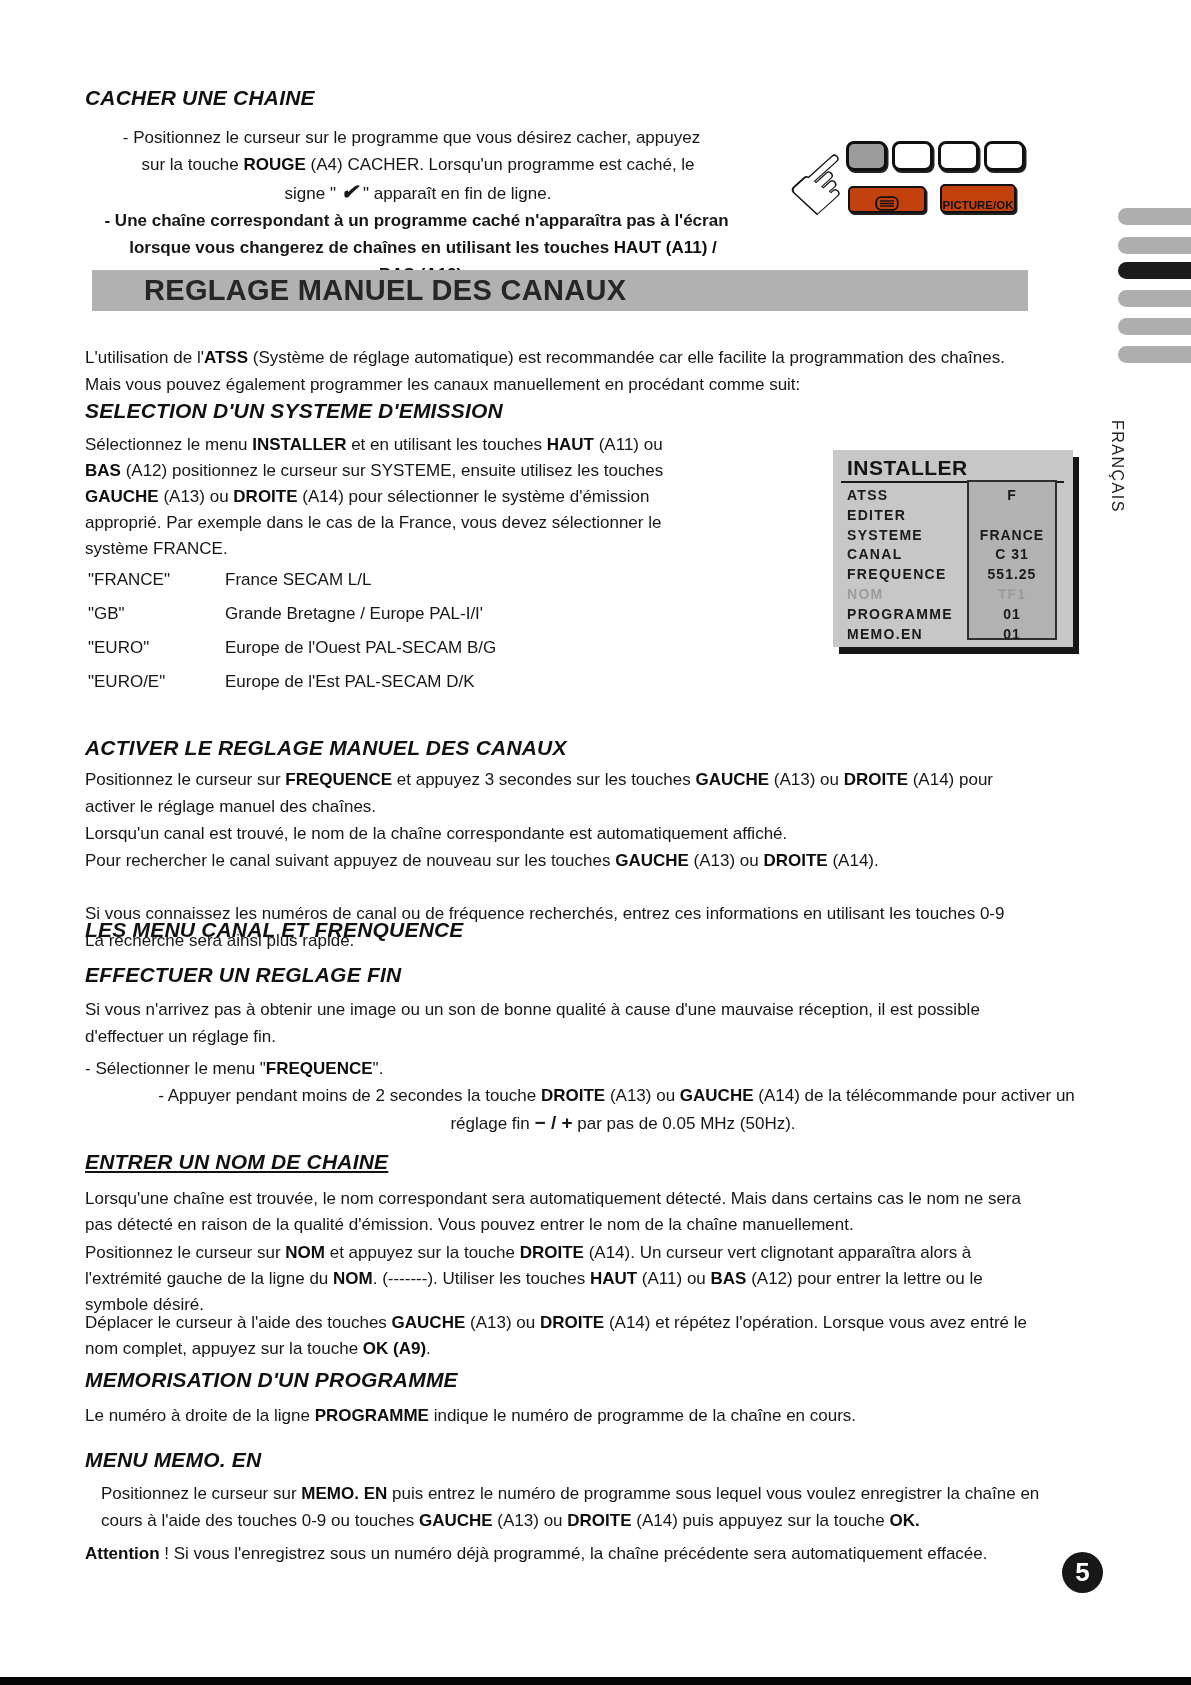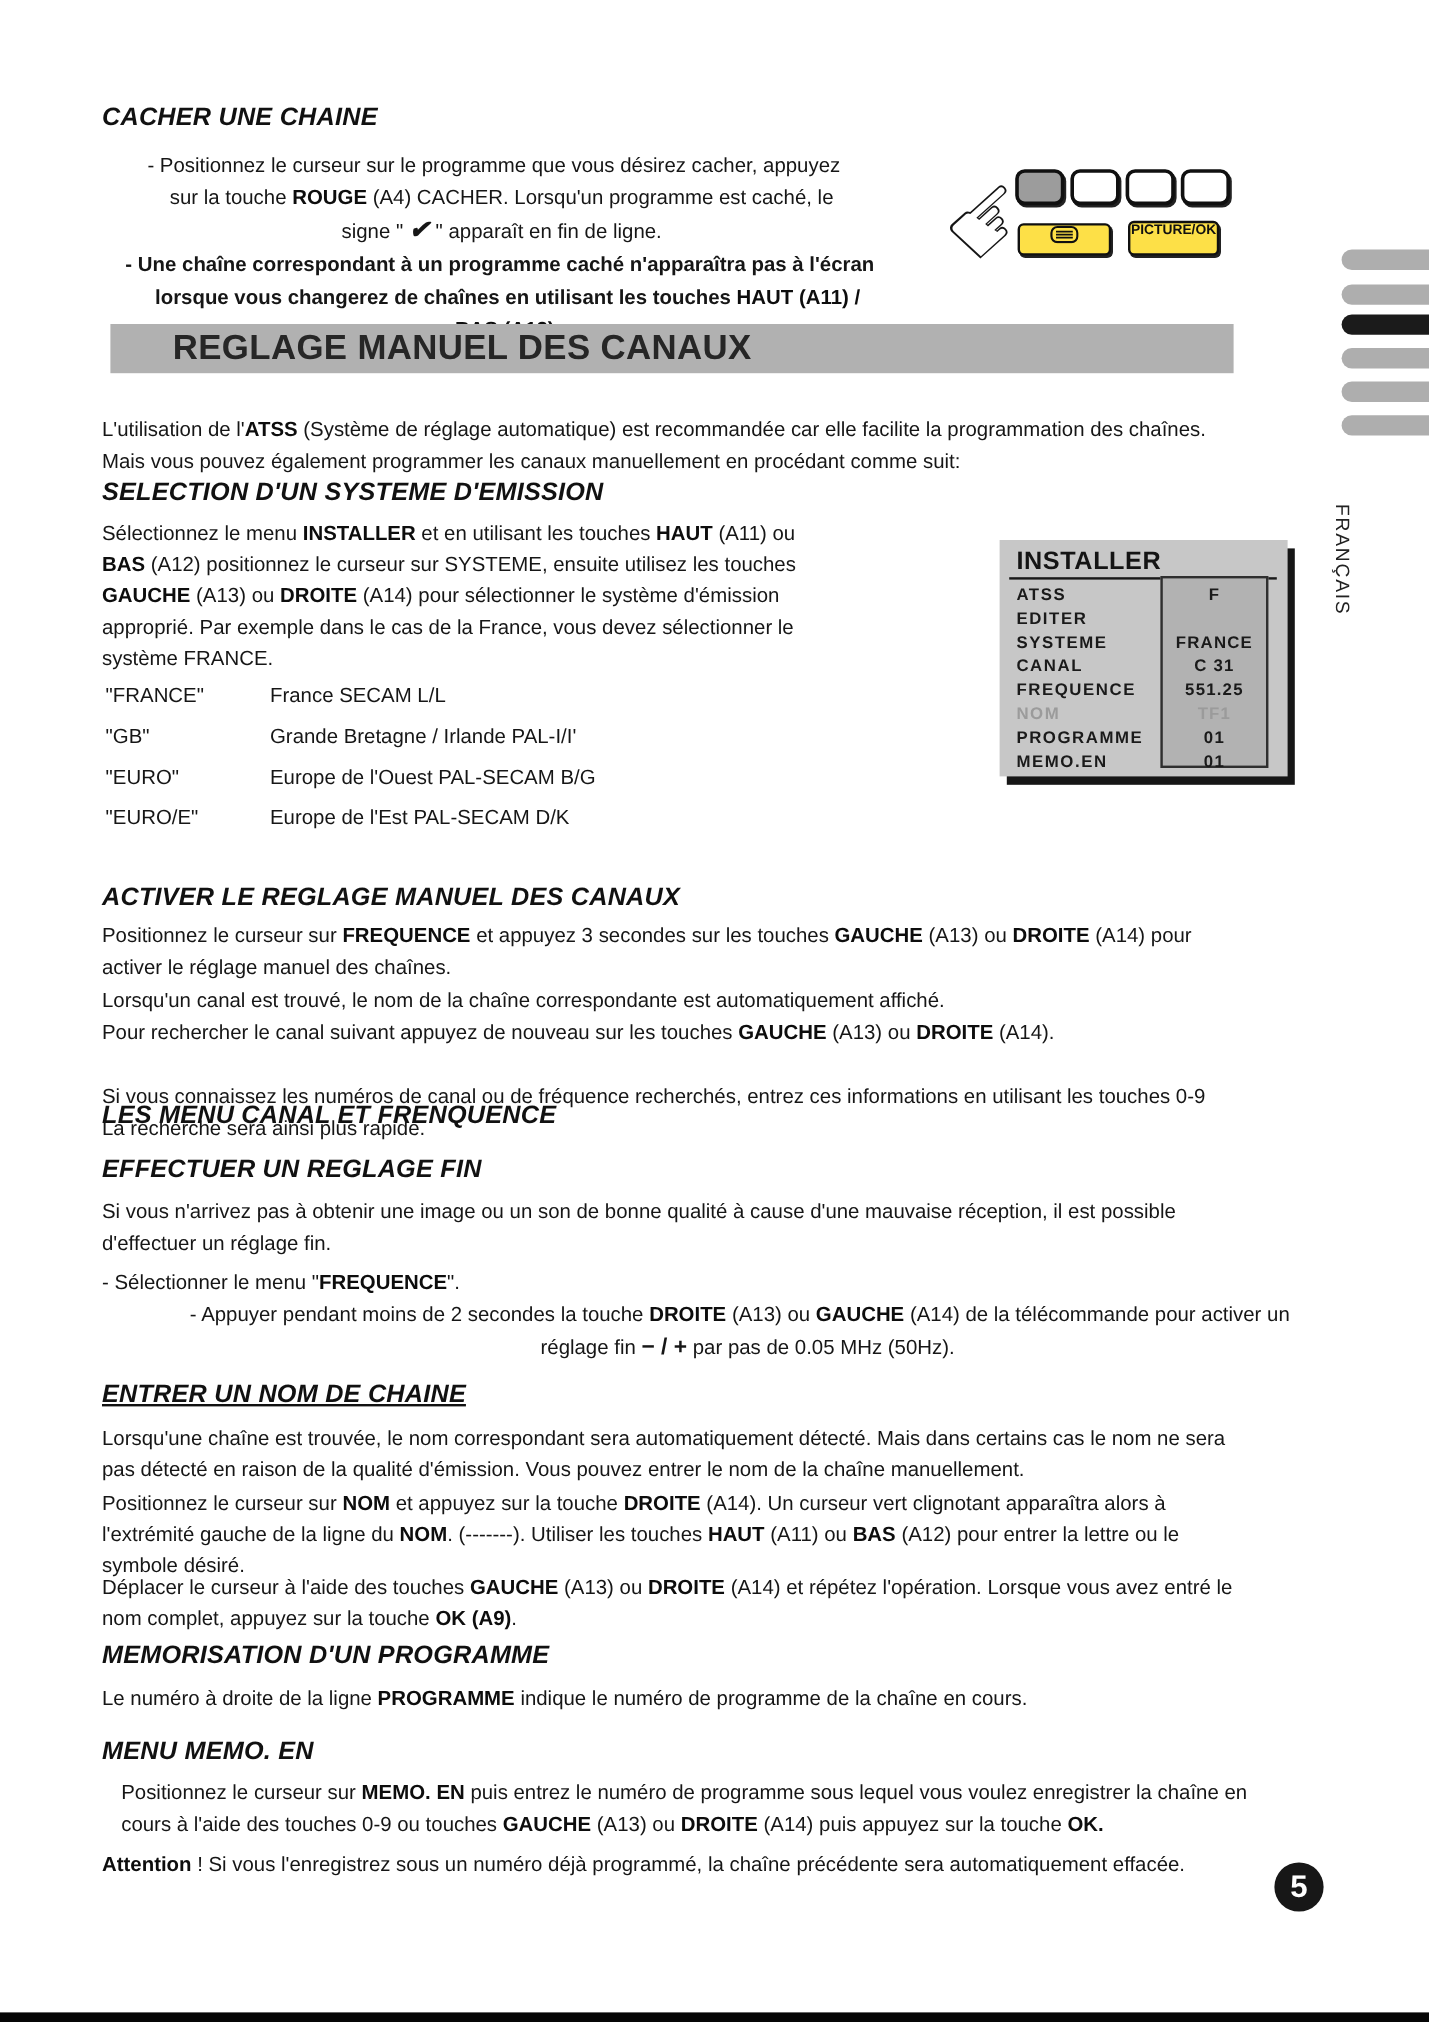--- a/index.html
+++ b/index.html
@@ -31,21 +31,21 @@
   .im-rule{position:absolute;left:8px;right:9px;top:31px;border-bottom:2.5px solid #1a1a1a;}
   .im-valuebox{position:absolute;left:134px;top:30px;width:90px;height:160px;background:#b2b2b2;border:2px solid #2f2f2f;box-sizing:border-box;}
   .im-rows{position:absolute;left:0;right:0;top:37px;}
   .im-row{position:relative;height:19.8px;}
   .im-label{position:absolute;left:14px;font-size:14px;font-weight:bold;letter-spacing:1.3px;color:#1a1a1a;}
   .im-value{position:absolute;left:134px;width:90px;text-align:center;font-size:14px;font-weight:bold;letter-spacing:1px;color:#1a1a1a;}
   .im-row.dim .im-label,.im-row.dim .im-value{color:#9b9b9b;}
   
   .rbtn{position:absolute;background:#fff;border:3px solid #101010;border-radius:8px;box-shadow:1.5px 2px 0 #222;}
   .rbtn.pressed{background:#9c9c9c;}
-  .rwide{position:absolute;background:#fde047;border:2.5px solid #101010;border-radius:5px;box-shadow:1.5px 2px 0 #222;display:flex;align-items:flex-start;justify-content:center;}
+  .rwide{position:absolute;background:#c2410c;border:2.5px solid #101010;border-radius:5px;box-shadow:1.5px 2px 0 #222;display:flex;align-items:flex-end;justify-content:center;}
   .roklabel{font-size:11.5px;font-weight:bold;letter-spacing:0;color:#101010;white-space:nowrap;}
   .hand{position:absolute;left:788px;top:144px;font-size:80px;line-height:1;color:#141414;transform:rotate(-42deg);}
   
   .pagenum{left:1062px;top:1552px;width:41px;height:41px;border-radius:50%;background:#171717;color:#fff;
     font-size:26px;font-weight:bold;display:flex;align-items:center;justify-content:center;}
   .bottomstrip{left:0;top:1677px;width:1191px;height:8px;background:#060606;}
 </style>
 </head>
 <body>
 
@@ -132,21 +132,21 @@
 
 <div class="abs langlabel">FRANÇAIS</div>
 
 <div class="abs" style="left:88px;top:570px;">
   <div class="sysrow">
     <span class="term">"FRANCE"</span>
     <span>France SECAM L/L</span>
   </div>
   <div class="sysrow">
     <span class="term">"GB"</span>
-    <span>Grande Bretagne / Irlande PAL-I/I'</span>
+    <span>Grande Bretagne / Europe PAL-I/I'</span>
   </div>
   <div class="sysrow">
     <span class="term">"EURO"</span>
     <span>Europe de l'Ouest PAL-SECAM B/G</span>
   </div>
   <div class="sysrow">
     <span class="term">"EURO/E"</span>
     <span>Europe de l'Est PAL-SECAM D/K</span>
   </div>
 </div>

